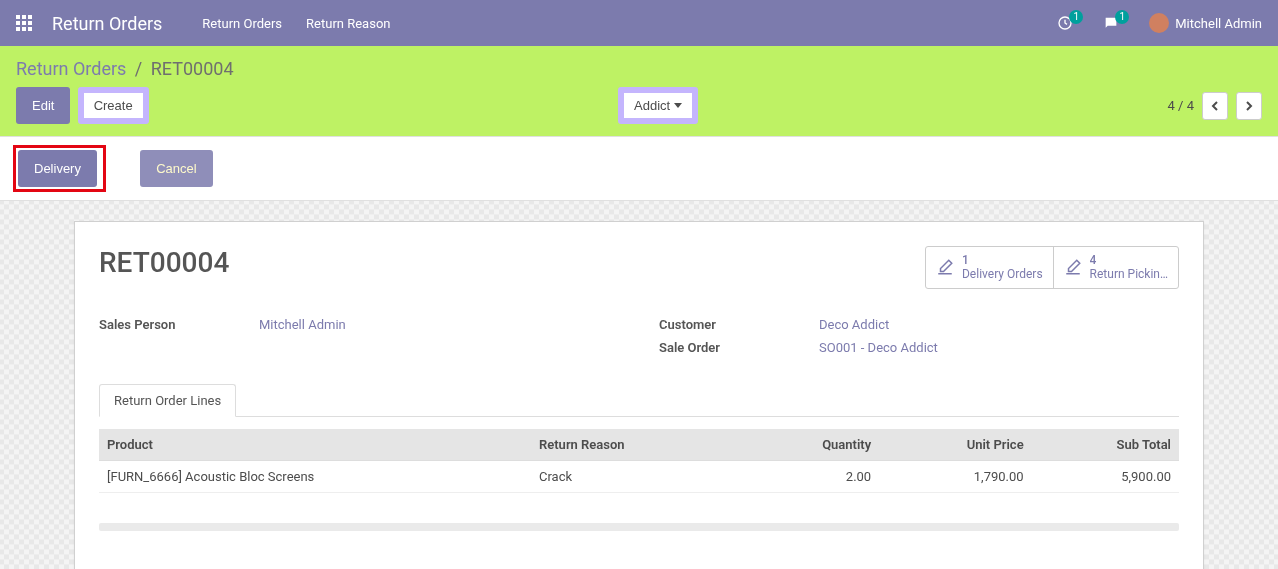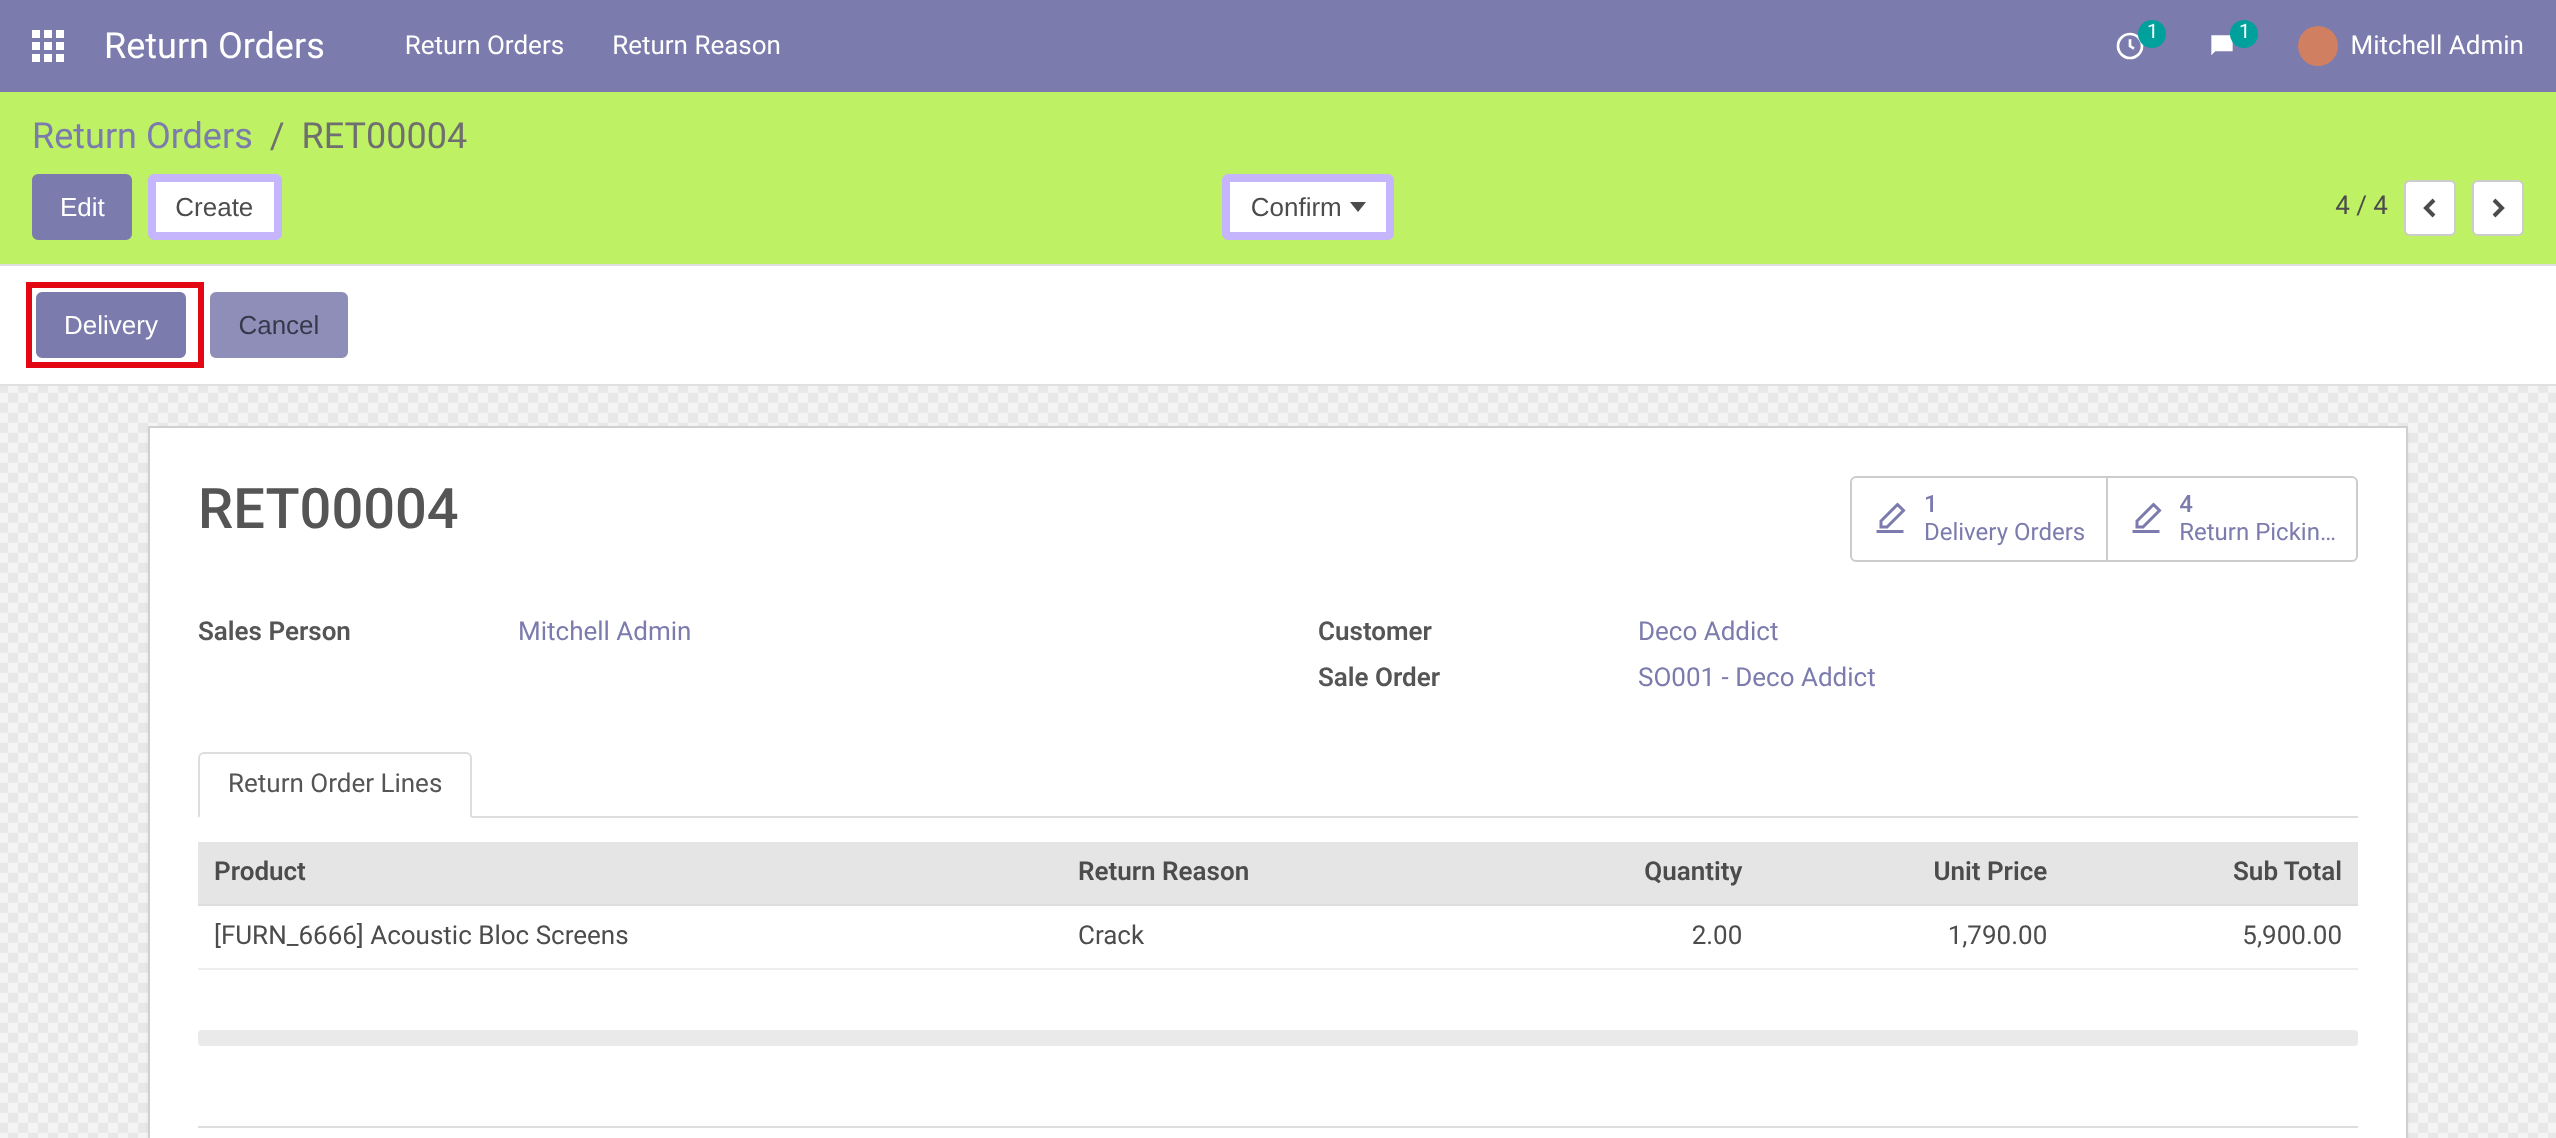--- a/index.html
+++ b/index.html
@@ -12,32 +12,32 @@
 .topnav .tray { display: flex; align-items: center; gap: 16px; }
 .tray-item { display: flex; align-items: center; position: relative; cursor: pointer; }
 .tray-badge { background: #00a09d; color: #fff; border-radius: 8px; font-size: 10px; padding: 0 4px; min-width: 14px; text-align: center; line-height: 14px; position: relative; top: -6px; left: -4px; }
 .user-item { display: flex; align-items: center; gap: 6px; color: #fff; }
 .avatar { width: 20px; height: 20px; border-radius: 50%; background: #d08060; display: inline-block; }
 .controlpanel { background: #bef264; border-bottom: 1px solid #e0e0e0; }
 .breadcrumb { padding: 12px 16px 8px; font-size: 18px; color: #7c7bad; }
 .breadcrumb .sep { color: #6f6f6f; margin: 0 4px; }
 .breadcrumb .current { color: #6f6f6f; }
 .cp-row { display: flex; align-items: center; padding: 0 16px 12px; }
-.btn { border: 4px solid #c4b5fd; background: #fff; padding: 5px 10px; font-size: 13px; border-radius: 3px; cursor: pointer; color: #4c4c4c; }
+.btn { border: 6px solid #c4b5fd; background: #fff; padding: 5px 10px; font-size: 13px; border-radius: 3px; cursor: pointer; color: #4c4c4c; }
 .btn-primary { background: #7c7bad; border-color: #7c7bad; color: #fff; }
 .btn + .btn { margin-left: 4px; }
 .cp-center { flex: 1; display: flex; justify-content: center; }
 .action-btn { display: flex; align-items: center; gap: 4px; }
 .caret { border-left: 4px solid transparent; border-right: 4px solid transparent; border-top: 5px solid #4c4c4c; display: inline-block; }
 .pager { display: flex; align-items: center; gap: 8px; font-size: 13px; }
 .pager .arrow-btn { border: 1px solid #ccc; background: #fff; width: 26px; height: 28px; display: flex; align-items: center; justify-content: center; cursor: pointer; border-radius: 3px; }
 .statusbar { display: flex; align-items: center; padding: 8px 16px; background: #fff; border-bottom: 1px solid #e0e0e0; }
 .sb-left .btn { margin-right: 4px; }
 .sb-left .btn-primary { background: #7c7bad; border-color: #7c7bad; color: #fff; }
-.sb-left .btn-muted { background: #7c7bad; border-color: #7c7bad; color: #0f172a; opacity: 0.85; }
+.sb-left .btn-muted { background: #7c7bad; border-color: #7c7bad; color: #fef9c3; opacity: 0.85; margin-left: 31px; }
 .sb-spacer { flex: 1; }
 .sb-stages { display: flex; align-items: center; }
 .stage { position: relative; padding: 6px 14px 6px 20px; font-size: 12px; color: #aaa; background: #fff; margin-left: -1px; border: 1px solid transparent; }
 .stage.active-stage { background: #e9e9e9; color: #7c7bad; font-weight: 500; border-radius: 2px 0 0 2px; }
 .stage-sep { width: 0; height: 0; border-top: 13px solid transparent; border-bottom: 13px solid transparent; border-left: 10px solid #e0e0e0; margin-left: -1px; position: relative; }
 .stage-sep.first { border-left-color: #e9e9e9; }
 .highlight-box { border: 3px solid #e30613; display: inline-block; padding: 2px; margin-left: -3px; }
 .content-wrap { background: repeating-conic-gradient(#e8e8e8 0% 25%, #f4f4f4 0% 50%) 50% / 10px 10px; padding: 20px 60px; min-height: 420px; }
 .sheet { background: #fff; border: 1px solid #d0d0d0; max-width: 1130px; margin: 0 auto; padding: 24px; box-shadow: 0 1px 2px rgba(0,0,0,0.06); }
 .sheet-head { display: flex; align-items: flex-start; margin-bottom: 24px; }
@@ -114,21 +114,21 @@
     <span class="sep">/</span>
     <span class="current">RET00004</span>
   </div>
   <div class="cp-row">
     <div>
       <button class="btn btn-primary">Edit</button>
       <button class="btn">Create</button>
     </div>
     <div class="cp-center">
       <button class="btn action-btn">
-        <span>Confirm</span>
+        <span>Addict</span>
         <span class="caret"></span>
       </button>
     </div>
     <div class="pager">
       <span>4 / 4</span>
       <span class="arrow-btn">
         <svg width="10" height="10" viewBox="0 0 10 10">
             <path d="M7 1L3 5l4 4" stroke="#4c4c4c" stroke-width="2" fill="none"></path>
           </svg>
       </span>

